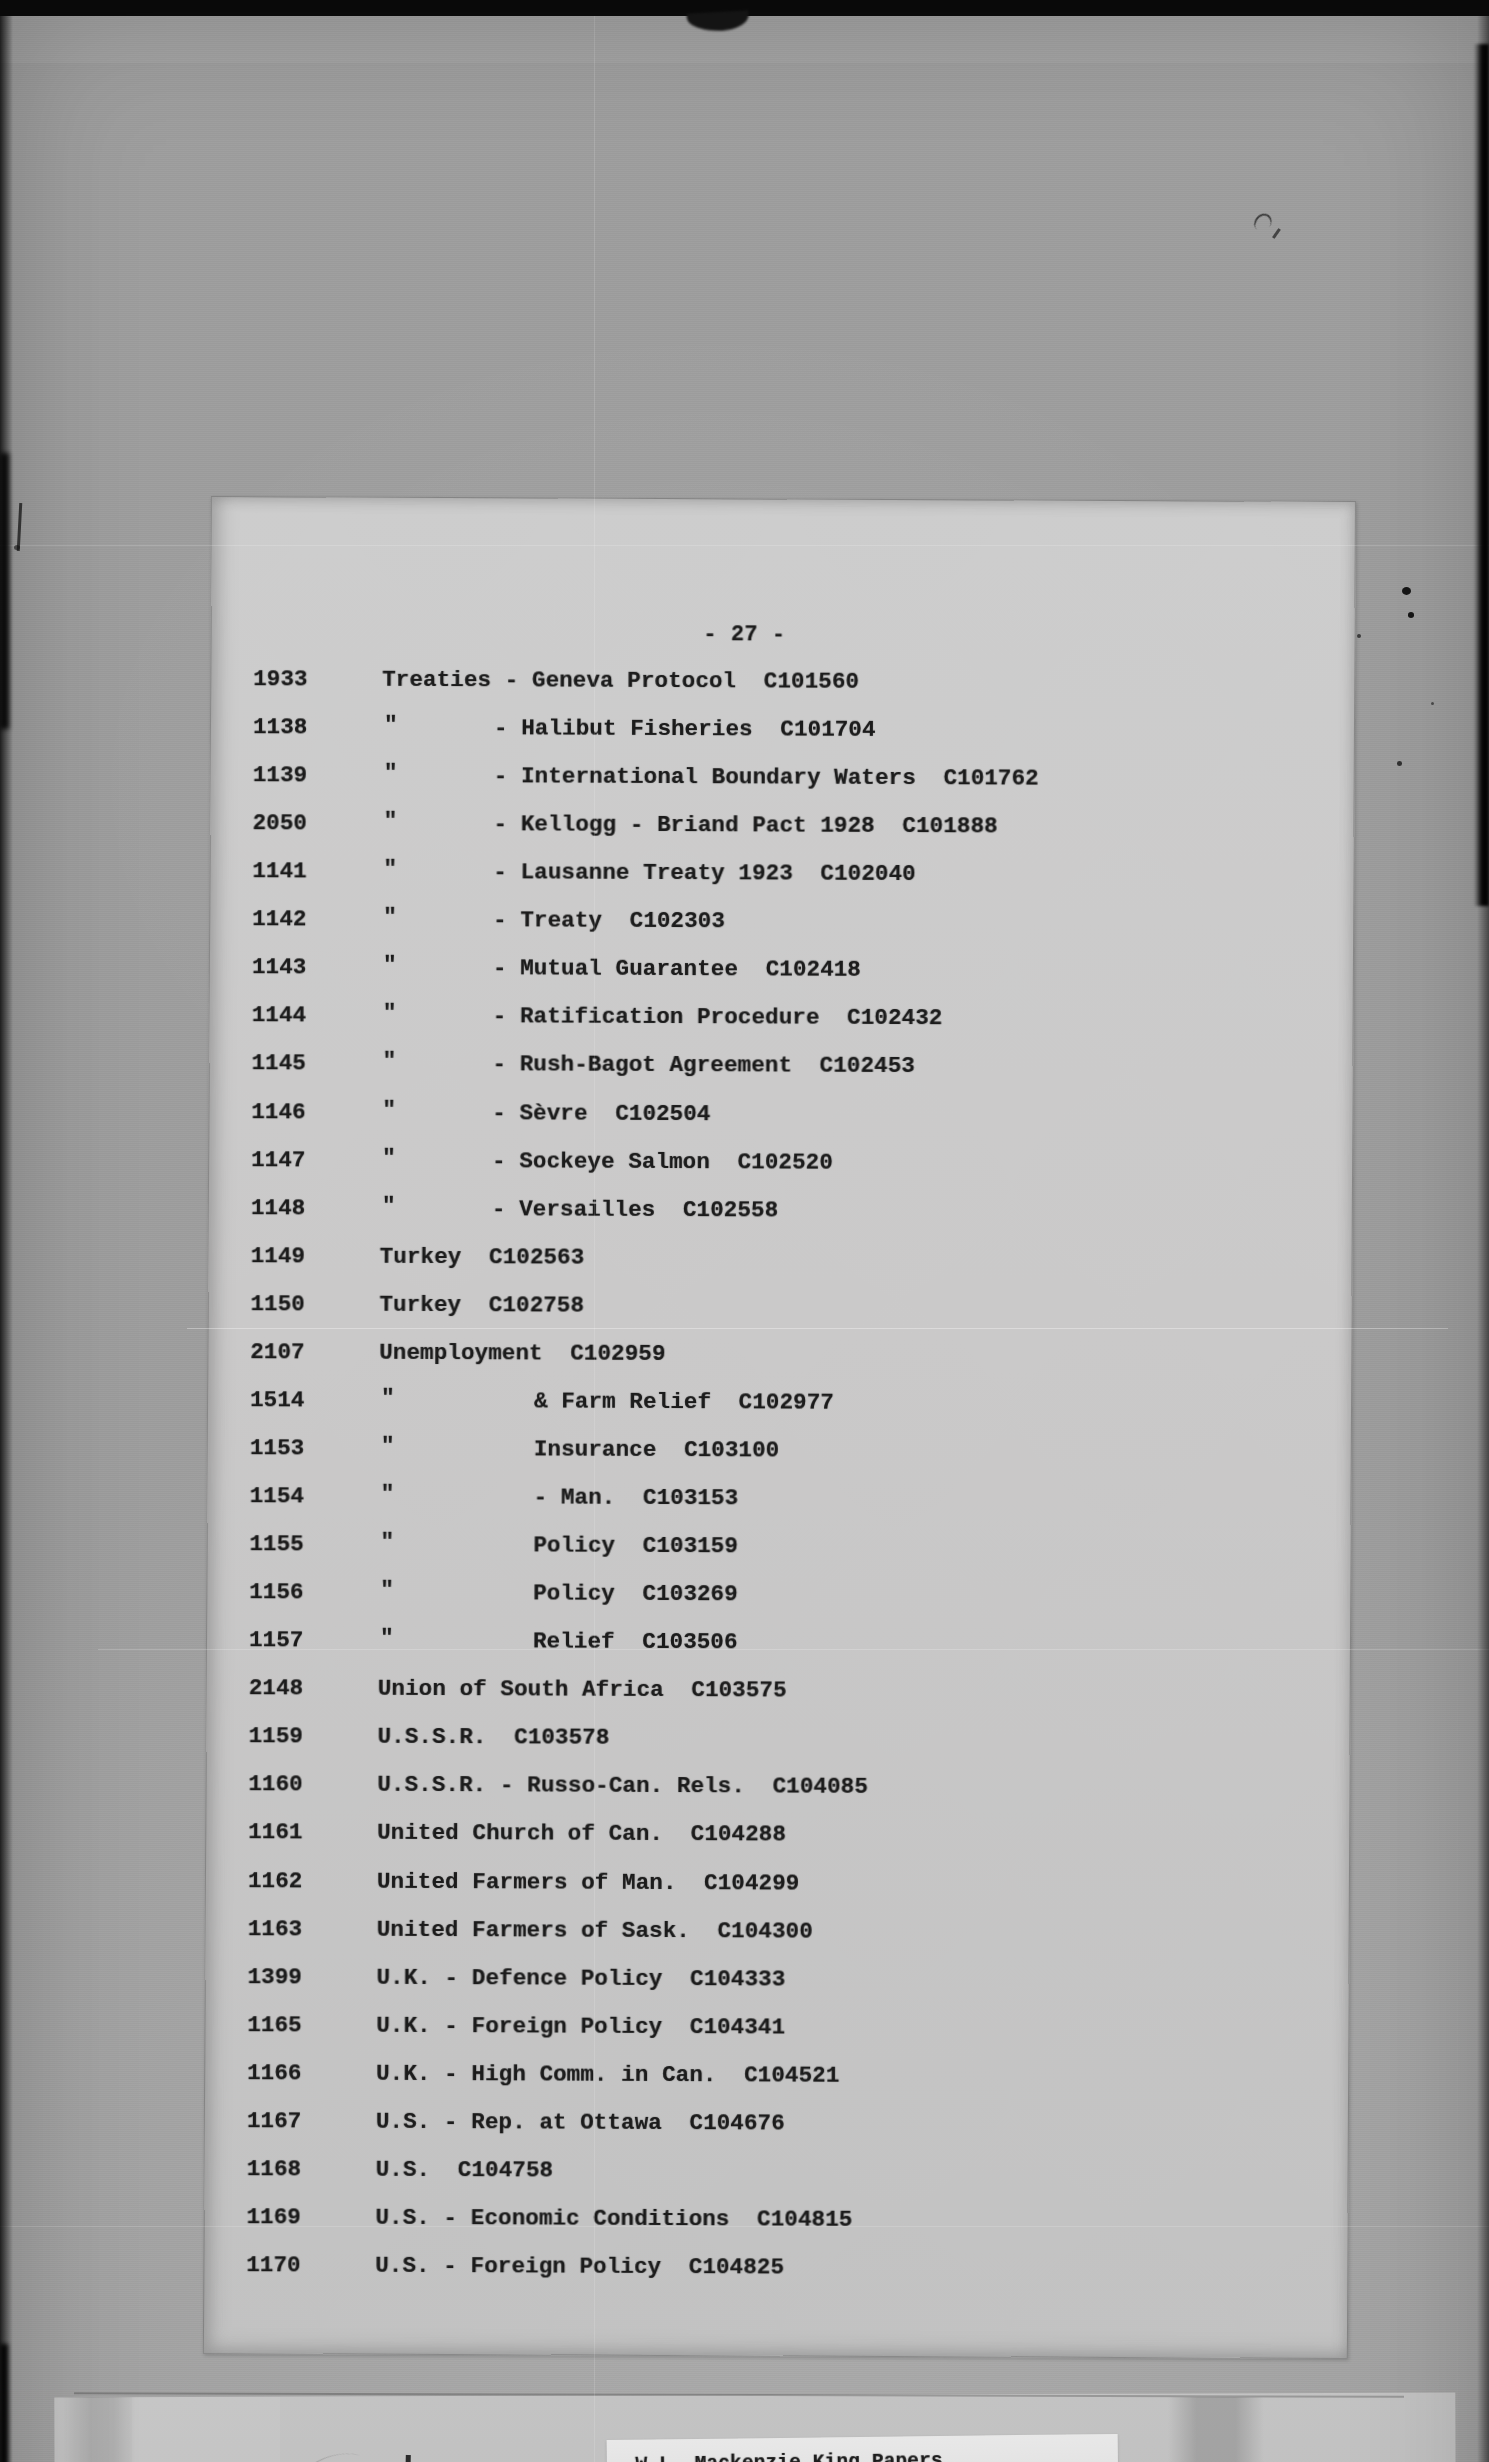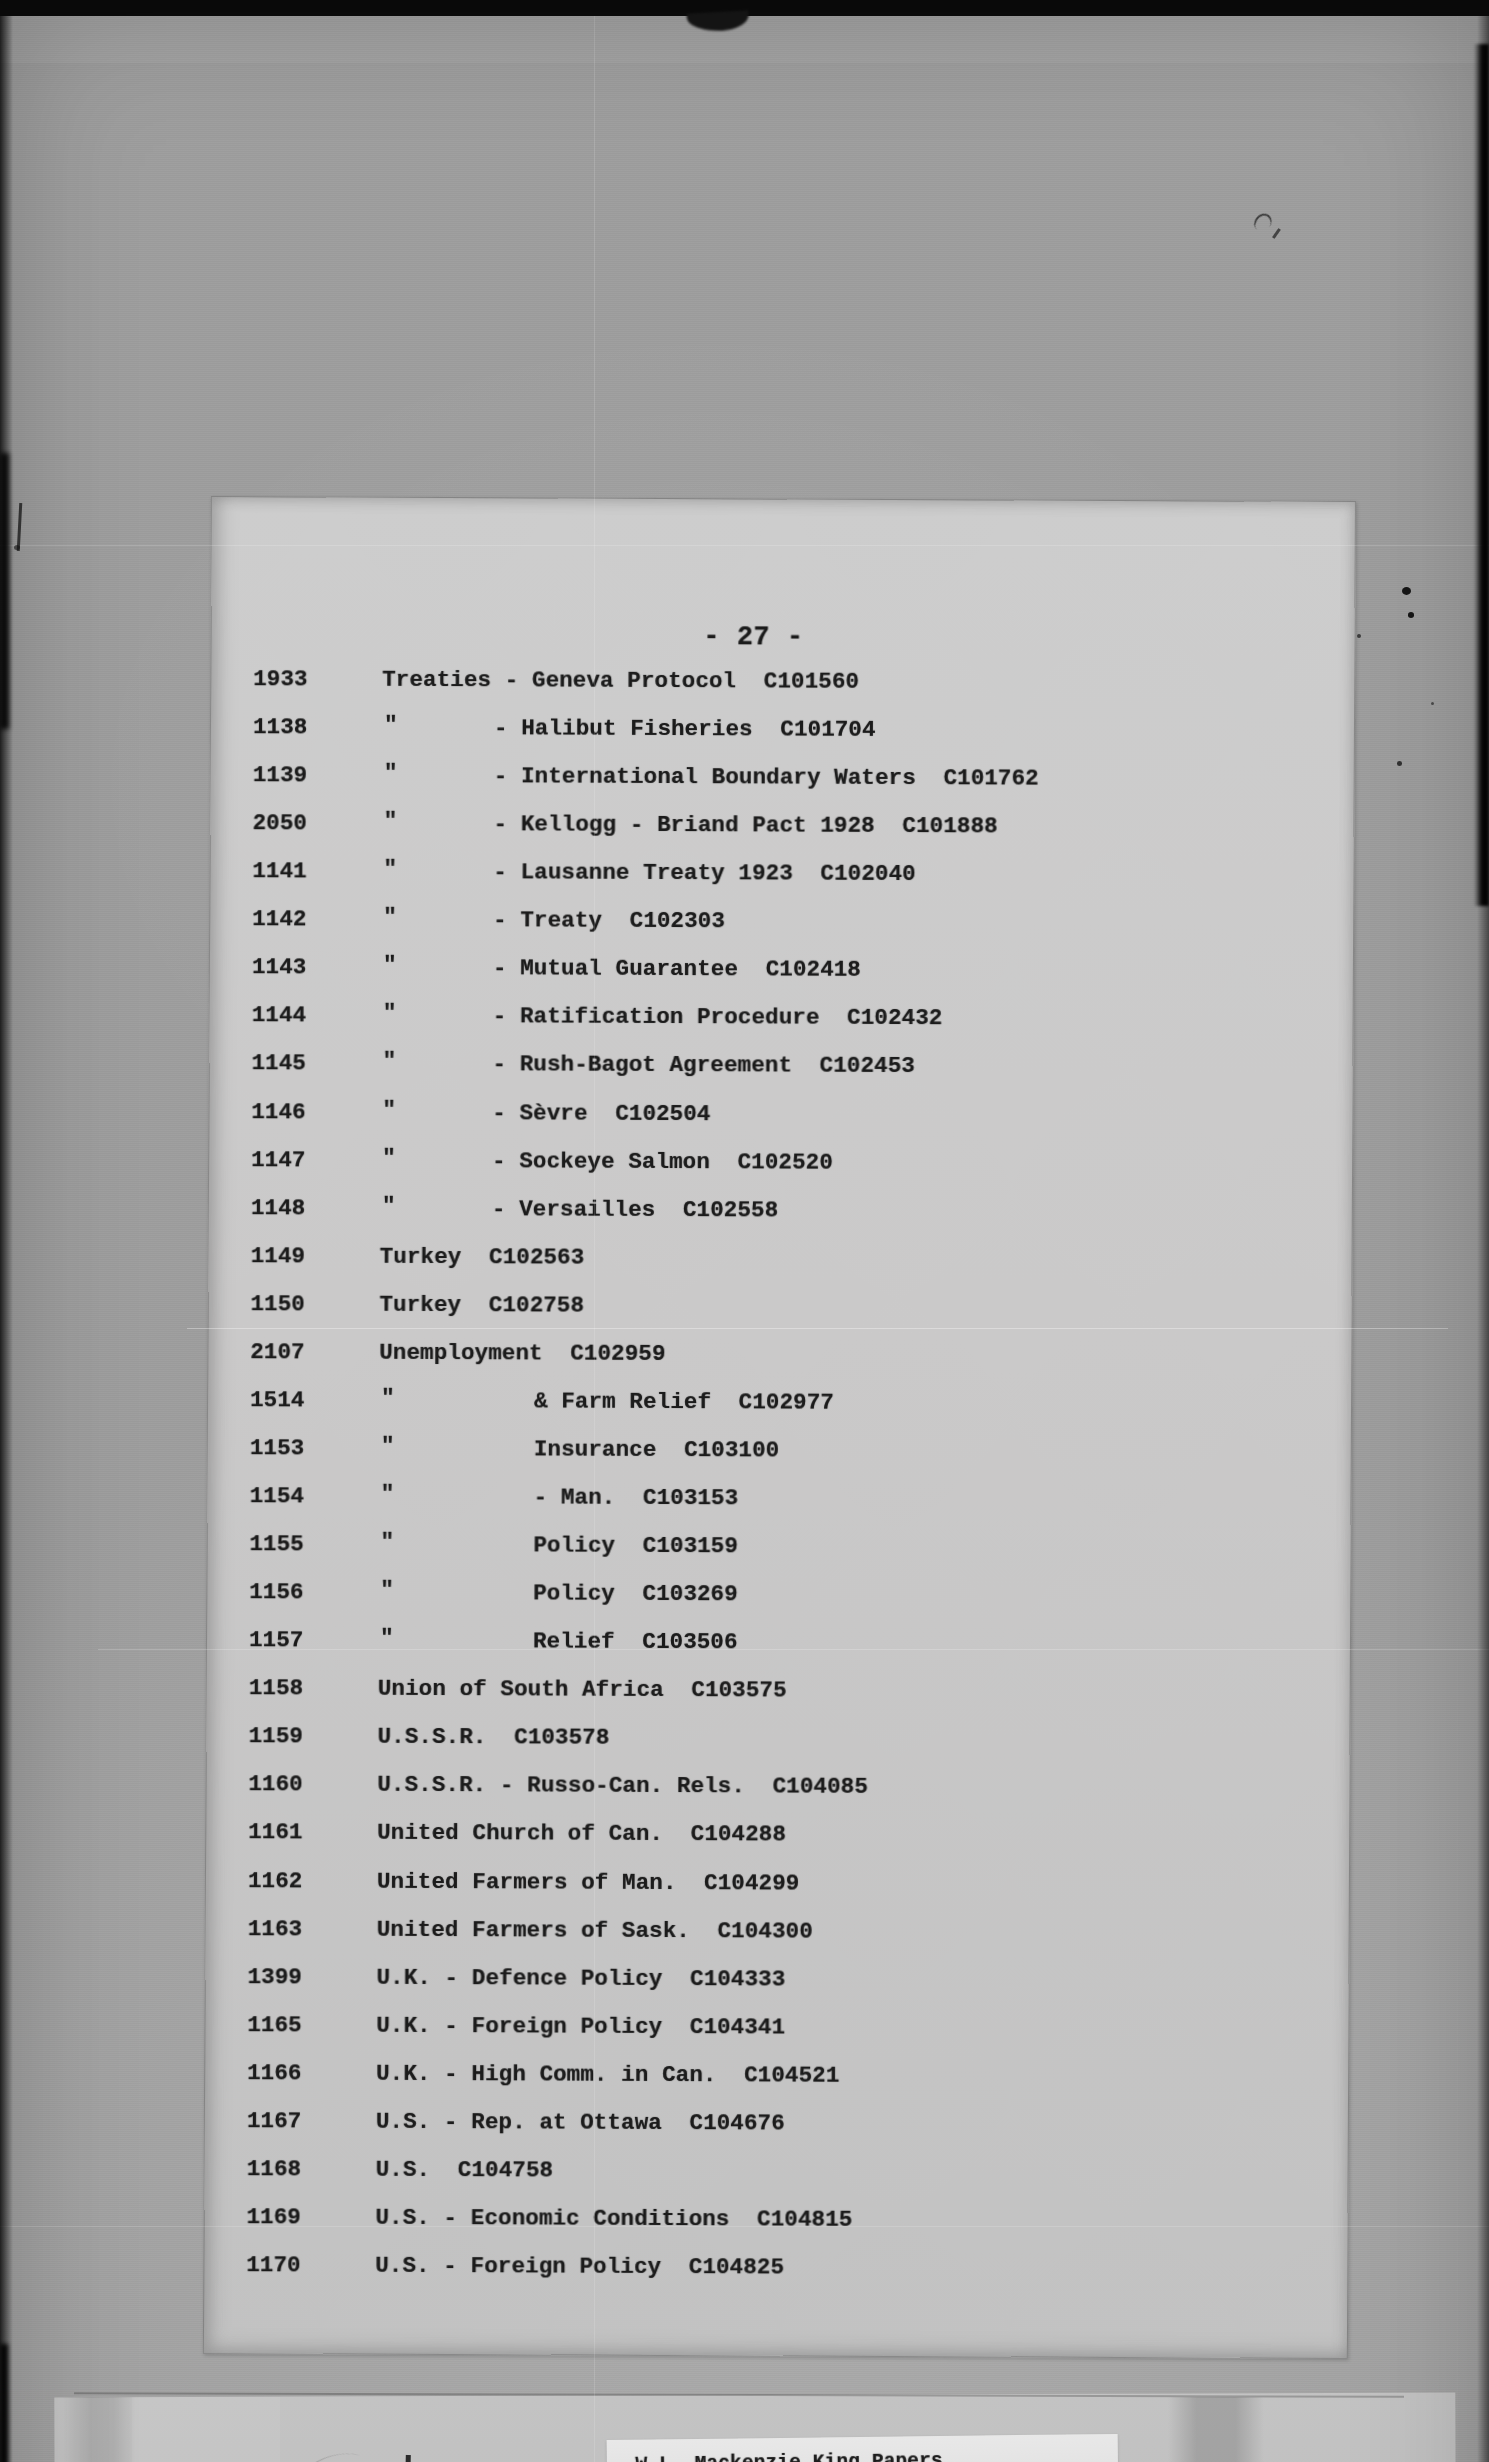--- a/index.html
+++ b/index.html
@@ -33,21 +33,21 @@
   .edge-right-strong{position:absolute;right:0;top:44px;width:14.8px;height:862px;
     background:linear-gradient(270deg,#000 45%,rgba(0,0,0,0));filter:blur(1.5px);opacity:.95;}
 
   
   .page{position:absolute;left:211px;top:496px;width:1143px;height:1856px;
     background:linear-gradient(180deg,#cdcdcd,#cac9c9 45%,#c2c2c2);
     border:0.5px solid rgba(70,70,70,.5);
     box-shadow:inset 6.9px -4.9px 16.7px rgba(125,125,125,.55), inset -3.9px 3.9px 10.8px rgba(150,150,150,.45),
       1px 1.5px 3.9px rgba(0,0,0,.18);
     transform:rotate(.25deg);transform-origin:top left;}
-  .page-no{position:absolute;left:492px;top:123px;font-weight:bold;font-size:27px;
+  .page-no{position:absolute;left:492px;top:123px;font-weight:bold;font-size:22px;
     color:var(--ink);letter-spacing:0.5px;}
   .rows{position:absolute;inset:0;}
   .row{position:absolute;left:0;width:100%;height:29.5px;font-size:22.7px;font-weight:bold;color:var(--ink);}
   .row .num{position:absolute;left:42px;top:0;}
   .row .ditto{position:absolute;left:173px;top:-3px;}
   .row .line{position:absolute;top:0;white-space:nowrap;}
   .row .line.ind0{left:171px;}
   .row .line.ind1{left:283px;}
   .row .line.ind2{left:326px;}
   .row .code{margin-left:27.6px;}
@@ -194,21 +194,21 @@
           <span class="num">1156</span>
           <span class="ditto">"</span>
           <span class="line ind2"><span class="t">Policy</span><span class="code">C103269</span></span>
         </div>
         <div class="row typew" style="top: 1130px;">
           <span class="num">1157</span>
           <span class="ditto">"</span>
           <span class="line ind2"><span class="t">Relief</span><span class="code">C103506</span></span>
         </div>
         <div class="row typew" style="top: 1178px;">
-          <span class="num">1158</span>
+          <span class="num">2148</span>
           <span class="line ind0"><span class="t">Union of South Africa</span><span class="code">C103575</span></span>
         </div>
         <div class="row typew" style="top: 1226px;">
           <span class="num">1159</span>
           <span class="line ind0"><span class="t">U.S.S.R.</span><span class="code">C103578</span></span>
         </div>
         <div class="row typew" style="top: 1274px;">
           <span class="num">1160</span>
           <span class="line ind0"><span class="t">U.S.S.R. - Russo-Can. Rels.</span><span class="code">C104085</span></span>
         </div>

